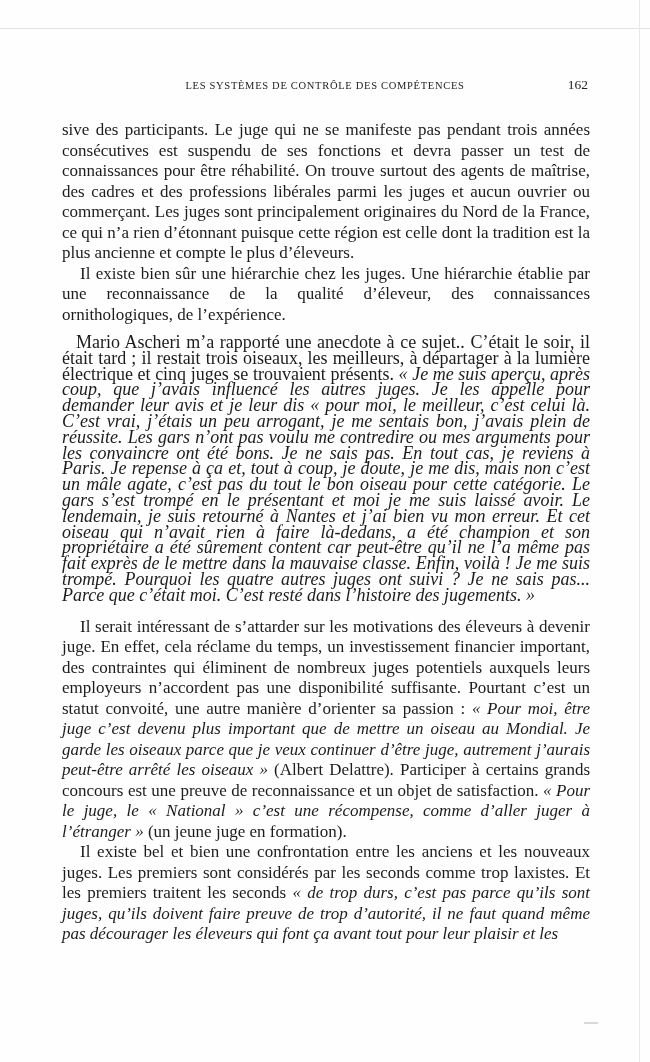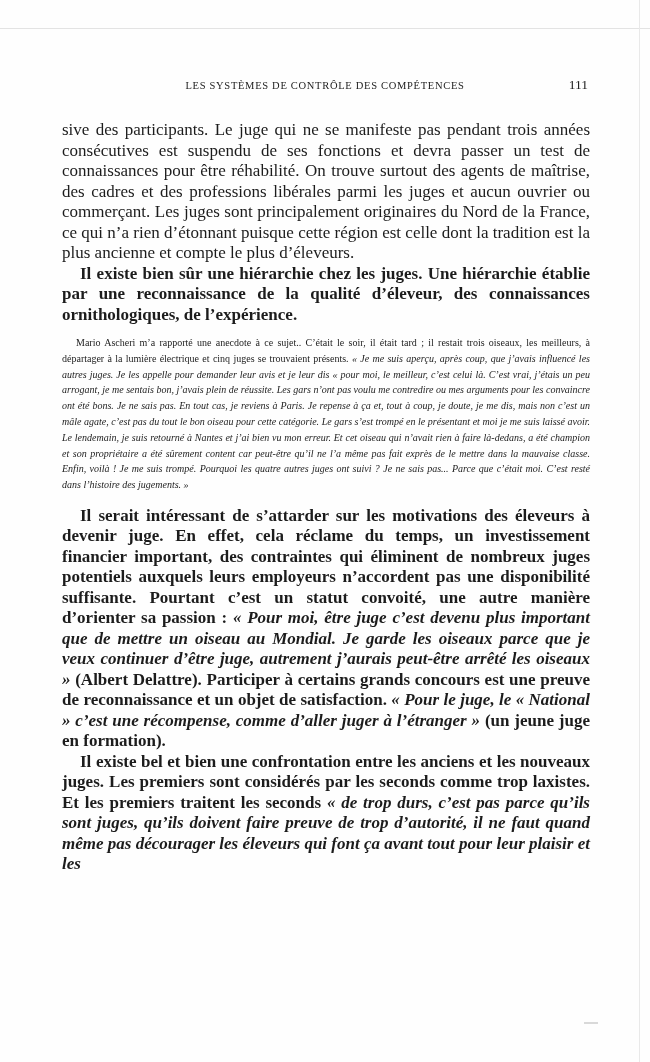--- a/index.html
+++ b/index.html
@@ -71,45 +71,44 @@
     -webkit-hyphens: auto;
     hyphens: auto;
   }
   .para {
     margin: 0;
     font-size: 17px;
     line-height: 20.5px;
   }
   .para.indent {
     text-indent: 18px;
-    font-weight: bold;
   }
   .quote {
     margin: 10px 0 13px 0;
-    font-size: 10px;
+    font-size: 18px;
     line-height: 15.8px;
   }
   .quote.indent {
     text-indent: 14px;
   }
   .it {
     font-style: italic;
   }
 </style>
 </head>
 <body>
 
 <div class="page">
   <div class="scan-line-top"></div>
   <div class="scan-line-right"></div>
   <div class="scan-mark"></div>
 
   <div class="header">
     <div class="running-title">LES SYSTÈMES DE CONTRÔLE DES COMPÉTENCES</div>
-    <div class="page-number">111</div>
+    <div class="page-number">162</div>
   </div>
 
   <div class="body-text">
       <p class="para"><span>sive des participants. Le juge qui ne se manifeste pas pendant trois années consécutives est suspendu de ses fonctions et devra passer un test de connaissances pour être réhabilité. On trouve surtout des agents de maîtrise, des cadres et des professions libérales parmi les juges et aucun ouvrier ou commerçant. Les juges sont principalement originaires du Nord de la France, ce qui n’a rien d’étonnant puisque cette région est celle dont la tradition est la plus ancienne et compte le plus d’éleveurs.</span></p>
       <p class="para indent"><span>Il existe bien sûr une hiérarchie chez les juges. Une hiérarchie établie par une reconnaissance de la qualité d’éleveur, des connaissances ornithologiques, de l’expérience.</span></p>
       <p class="quote indent"><span>Mario Ascheri m’a rapporté une anecdote à ce sujet.. C’était le soir, il était tard ; il restait trois oiseaux, les meilleurs, à départager à la lumière électrique et cinq juges se trouvaient présents. </span><span class="it">« Je me suis aperçu, après coup, que j’avais influencé les autres juges. Je les appelle pour demander leur avis et je leur dis « pour moi, le meilleur, c’est celui là. C’est vrai, j’étais un peu arrogant, je me sentais bon, j’avais plein de réussite. Les gars n’ont pas voulu me contredire ou mes arguments pour les convaincre ont été bons. Je ne sais pas. En tout cas, je reviens à Paris. Je repense à ça et, tout à coup, je doute, je me dis, mais non c’est un mâle agate, c’est pas du tout le bon oiseau pour cette catégorie. Le gars s’est trompé en le présentant et moi je me suis laissé avoir. Le lendemain, je suis retourné à Nantes et j’ai bien vu mon erreur. Et cet oiseau qui n’avait rien à faire là-dedans, a été champion et son propriétaire a été sûrement content car peut-être qu’il ne l’a même pas fait exprès de le mettre dans la mauvaise classe. Enfin, voilà ! Je me suis trompé. Pourquoi les quatre autres juges ont suivi ? Je ne sais pas... Parce que c’était moi. C’est resté dans l’histoire des jugements. »</span></p>
       <p class="para indent"><span>Il serait intéressant de s’attarder sur les motivations des éleveurs à devenir juge. En effet, cela réclame du temps, un investissement financier important, des contraintes qui éliminent de nombreux juges potentiels auxquels leurs employeurs n’accordent pas une disponibilité suffisante. Pourtant c’est un statut convoité, une autre manière d’orienter sa passion : </span><span class="it">« Pour moi, être juge c’est devenu plus important que de mettre un oiseau au Mondial. Je garde les oiseaux parce que je veux continuer d’être juge, autrement j’aurais peut-être arrêté les oiseaux »</span><span> (Albert Delattre). Participer à certains grands concours est une preuve de reconnaissance et un objet de satisfaction. </span><span class="it">« Pour le juge, le « National » c’est une récompense, comme d’aller juger à l’étranger »</span><span> (un jeune juge en formation).</span></p>
       <p class="para indent"><span>Il existe bel et bien une confrontation entre les anciens et les nouveaux juges. Les premiers sont considérés par les seconds comme trop laxistes. Et les premiers traitent les seconds </span><span class="it">« de trop durs, c’est pas parce qu’ils sont juges, qu’ils doivent faire preuve de trop d’autorité, il ne faut quand même pas décourager les éleveurs qui font ça avant tout pour leur plaisir et les</span></p>
     </div>
 </div>

